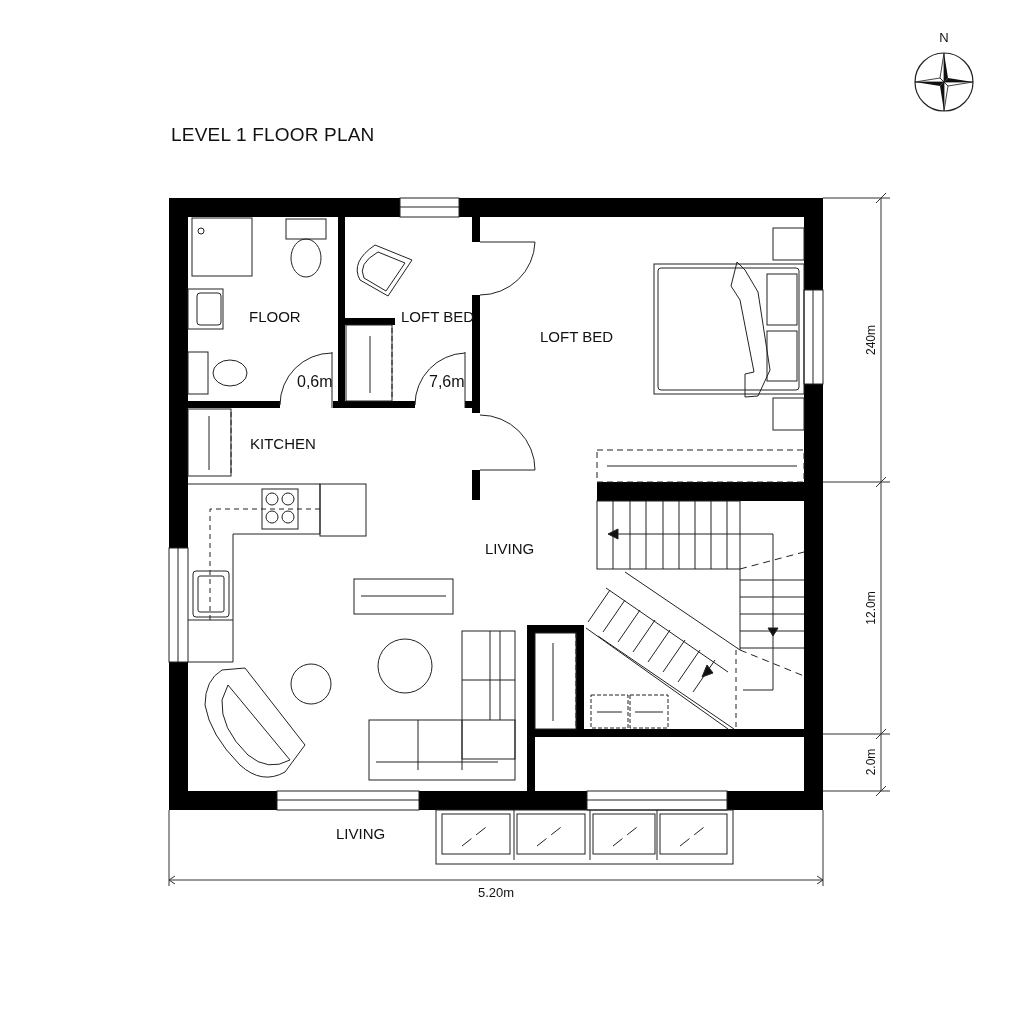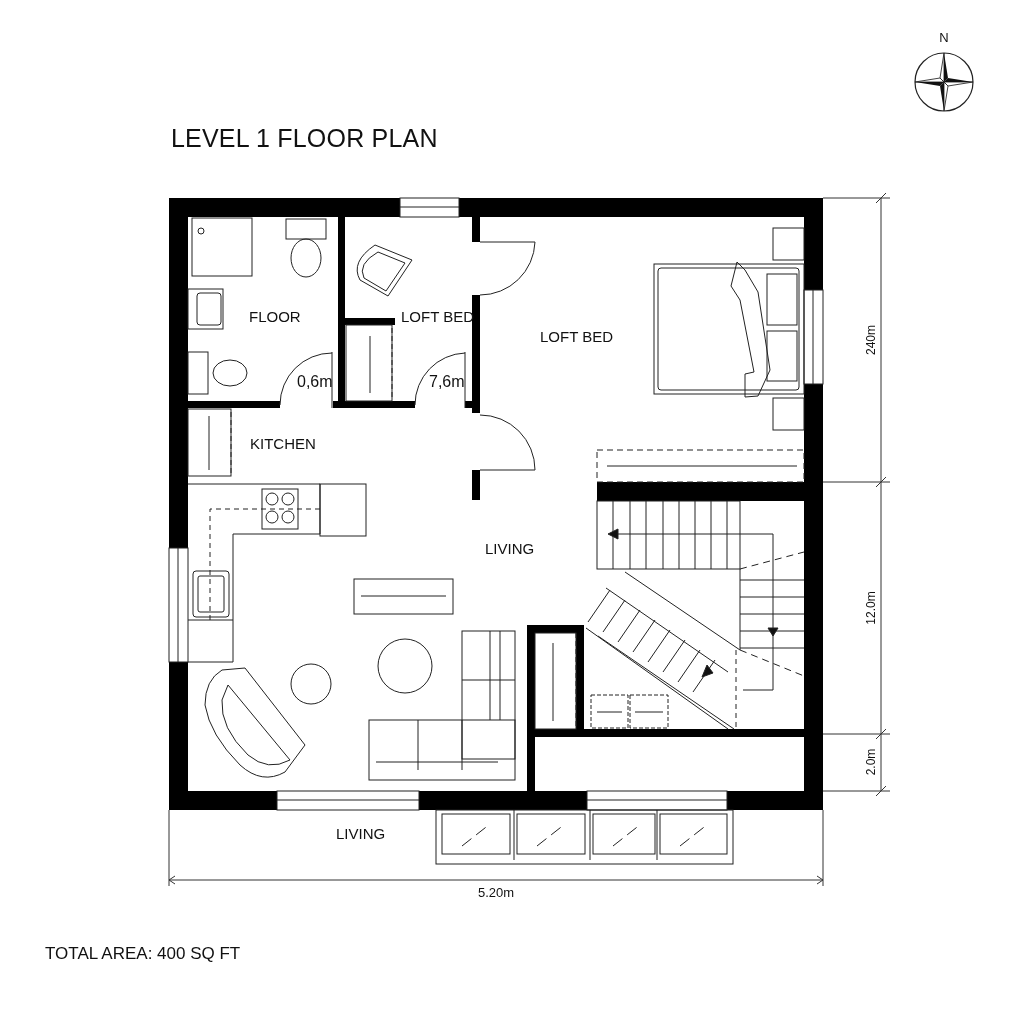--- a/index.html
+++ b/index.html
@@ -1,18 +1,18 @@
 <!DOCTYPE html>
 <html><head>
 <meta charset="utf-8">
 <style>
   html, body { margin:0; padding:0; background:#ffffff; }
   body { width:1024px; height:1024px; position:relative; overflow:hidden; font-family:"Liberation Sans", sans-serif; color:#111; }
   .abs { position:absolute; }
-  .title { left:171px; top:124px; font-size:25px; letter-spacing:0.2px; }
+  .title { left:171px; top:124px; font-size:19px; letter-spacing:0.2px; }
   .north { left:910px; top:30px; width:68px; height:86px; }
   .north-label { position:absolute; left:0; top:0; width:68px; text-align:center; font-size:13px; }
   .plan { left:0; top:0; width:1024px; height:1024px; }
   .room-label { position:absolute; font-size:15px; white-space:nowrap; }
   .dim-label { position:absolute; font-size:16px; white-space:nowrap; }
   .dim-v { position:absolute; font-size:12px; white-space:nowrap; transform:rotate(-90deg); transform-origin:center center; }
   .summary { left:45px; top:943px; font-size:17px; line-height:22px; }
 </style>
 </head>
 <body>
@@ -249,14 +249,13 @@
 <div class="dim-label" style="left:297px;top:373px;">0,6m</div>
 <div class="dim-label" style="left:429px;top:373px;">7,6m</div>
 
 <div class="dim-v" style="left:846px;top:333px;width:50px;text-align:center;">240m</div>
 <div class="dim-v" style="left:846px;top:601px;width:50px;text-align:center;">12.0m</div>
 <div class="dim-v" style="left:846px;top:755px;width:50px;text-align:center;">2.0m</div>
 
 <div class="dim-label" style="left:478px;top:885px;font-size:13px;">5.20m</div>
 
 <div class="abs summary">
-  <div>TOTAL AREA: 400 SQ FT</div>
 </div>
 
 </body></html>

